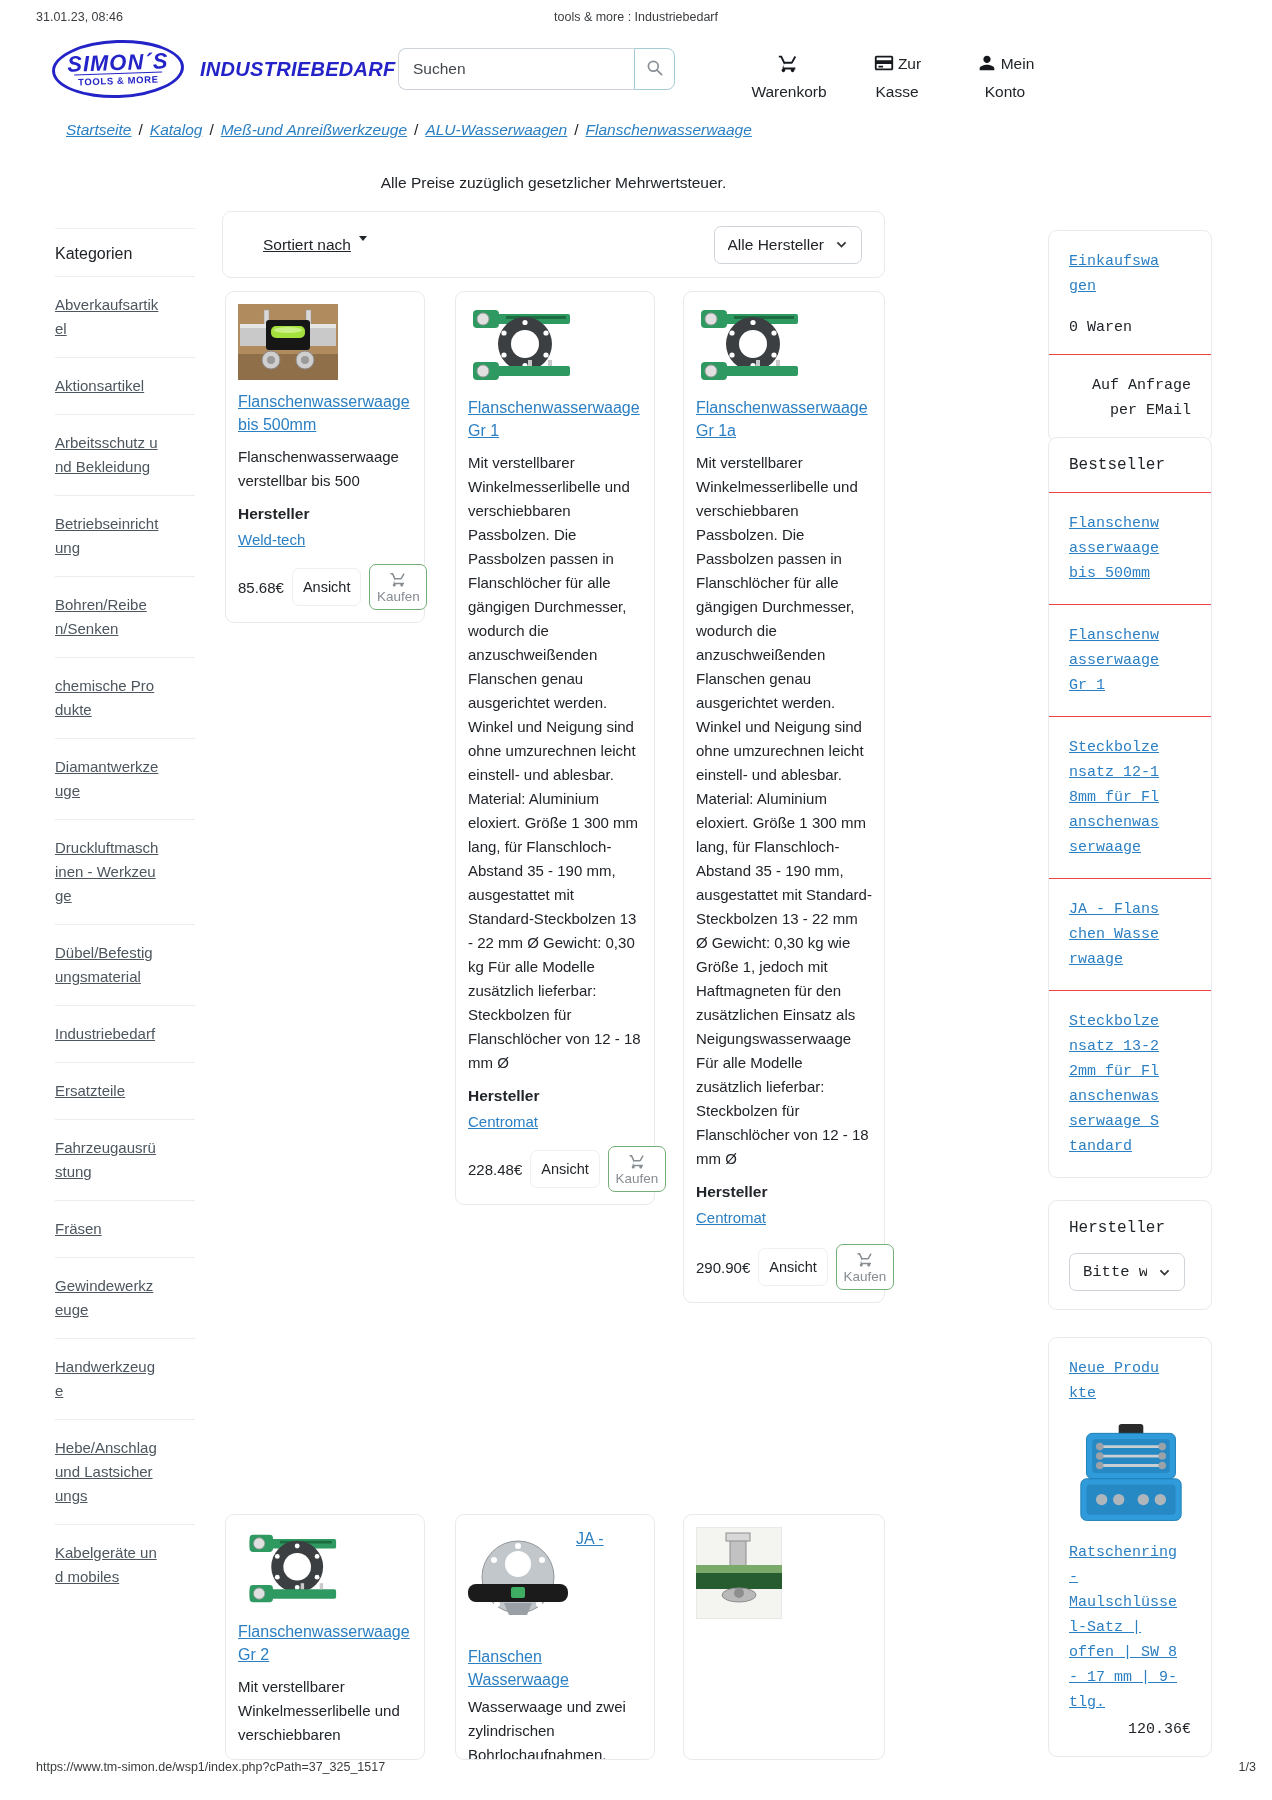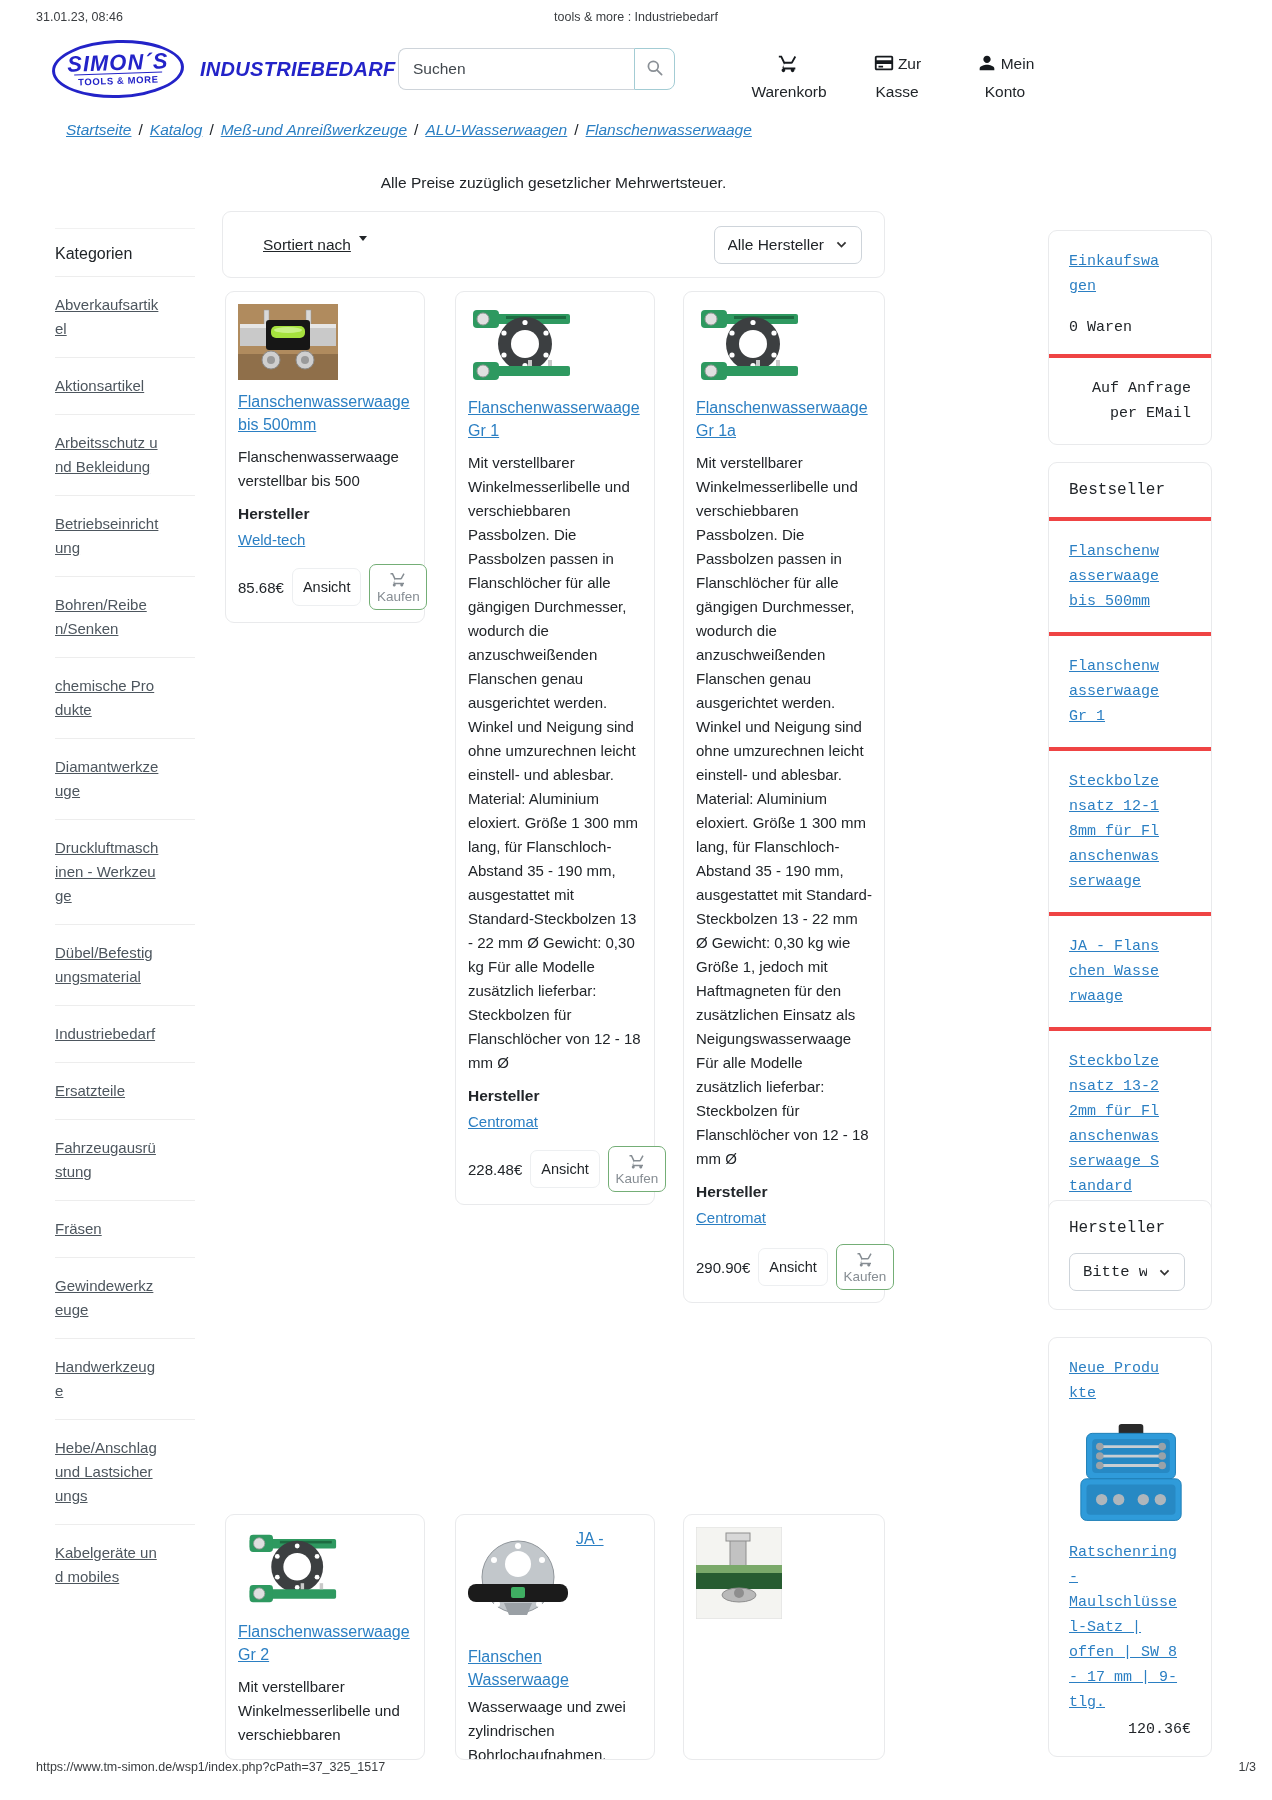--- a/index.html
+++ b/index.html
@@ -80,25 +80,25 @@
   
   .left-sidebar{position:absolute;left:55px;top:228px;width:140px;}
   .cat-heading{font-size:16px;padding:16px 0 13px;border-top:1px solid #f1f1f1;}
   .cat-item{border-top:1px solid #ededed;padding:16px 0;}
   .cat-link{display:inline-block;width:104px;word-break:break-all;font-size:15px;line-height:24px;color:#4d565e;
             text-decoration:underline;cursor:pointer;}
 
   
   .side-box{position:absolute;left:1048px;width:164px;border:1px solid #e9eaec;border-radius:9px;background:#fff;font-family:Liberation Mono, monospace;}
   #cart-box{top:230px;}
-  #bestseller-box{top:462px;}
+  #bestseller-box{top:437px;}
   #manufacturer-box{top:1200px;}
   #newproducts-box{top:1337px;}
   .side-sec{padding:18px 20px;}
-  .side-sec + .side-sec{border-top:4px solid #ef4444;}
+  .side-sec + .side-sec{border-top:1px solid #ef4444;}
   .side-link{display:inline-block;width:98px;word-break:break-all;font-size:15px;line-height:25px;color:#2b7fc3;
              text-decoration:underline;cursor:pointer;}
   .cart-count{margin-top:20px;font-size:15px;}
   .inquiry{text-align:right;font-size:15px;line-height:25px;}
   .side-heading{font-size:16px;}
   .manu-select{margin-top:2px;width:116px;}
   .np-img{display:block;margin:16px auto 12px;cursor:pointer;}
   .np-link{display:inline-block;width:114px;overflow-wrap:break-word;font-size:15px;line-height:25px;color:#2b7fc3;
            text-decoration:underline;cursor:pointer;}
   .np-price{text-align:right;font-size:15px;margin-top:6px;}

